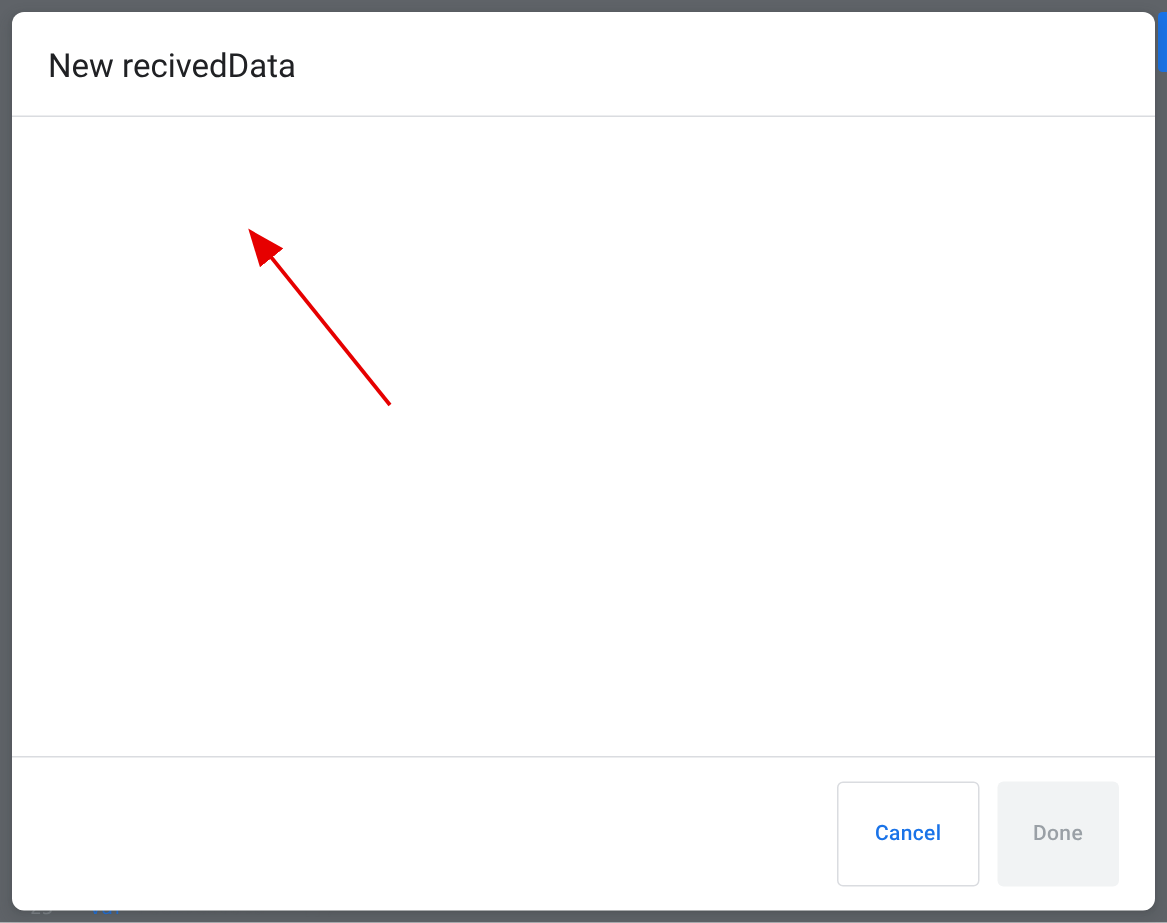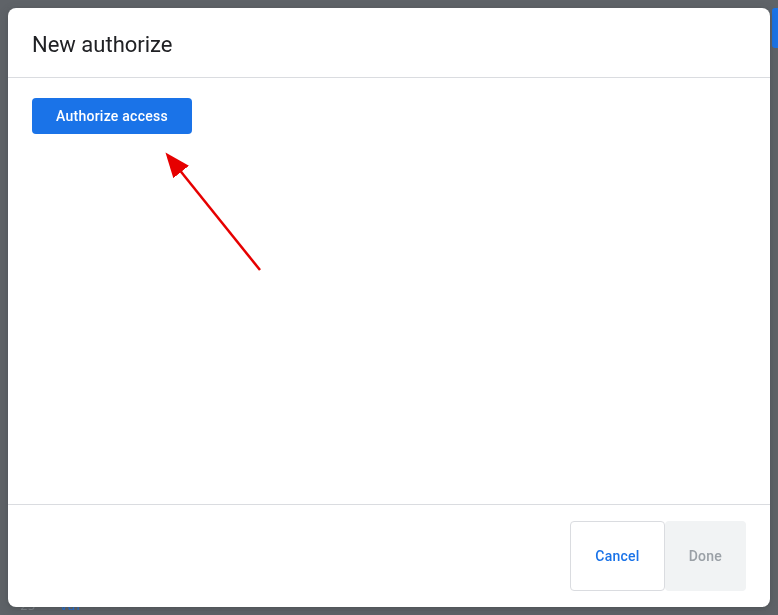--- a/index.html
+++ b/index.html
@@ -72,20 +72,21 @@
       font-weight: 500;
       font-family: inherit;
       cursor: pointer;
       letter-spacing: 0.25px;
     }
     .modal-footer {
       border-top: 1px solid #dadce0;
       padding: 16px 24px;
       display: flex;
       justify-content: flex-end;
+      gap: 12px;
     }
     .btn-secondary {
       background: #fff;
       color: #1a73e8;
       border: 1px solid #dadce0;
       border-radius: 4px;
       padding: 9px 24px;
       font-size: 14px;
       font-weight: 500;
       font-family: inherit;
@@ -139,24 +140,23 @@
     </svg>
 </div>
 <div class="rightbar-hint"></div>
 
 <div class="background-code">
   <span class="line-num">25</span><span class="kw">var</span> <span>recivedData</span> <span>= [];</span>
 </div>
 
 <div class="modal">
   <div class="modal-header">
-    <h1 class="modal-title">New authorize</h1>
+    <h1 class="modal-title">New recivedData</h1>
   </div>
   <div class="modal-body">
-    <button class="btn-primary">Authorize access</button>
   </div>
   <div class="modal-footer">
     <button class="btn-secondary">Cancel</button>
     <button class="btn-disabled" disabled="">Done</button>
   </div>
 </div>
 
 <svg class="arrow-annotation" width="120" height="130" viewBox="0 0 120 130">
   <defs>
     <marker id="arrowhead" markerWidth="10" markerHeight="8" refX="2" refY="4" orient="auto">

